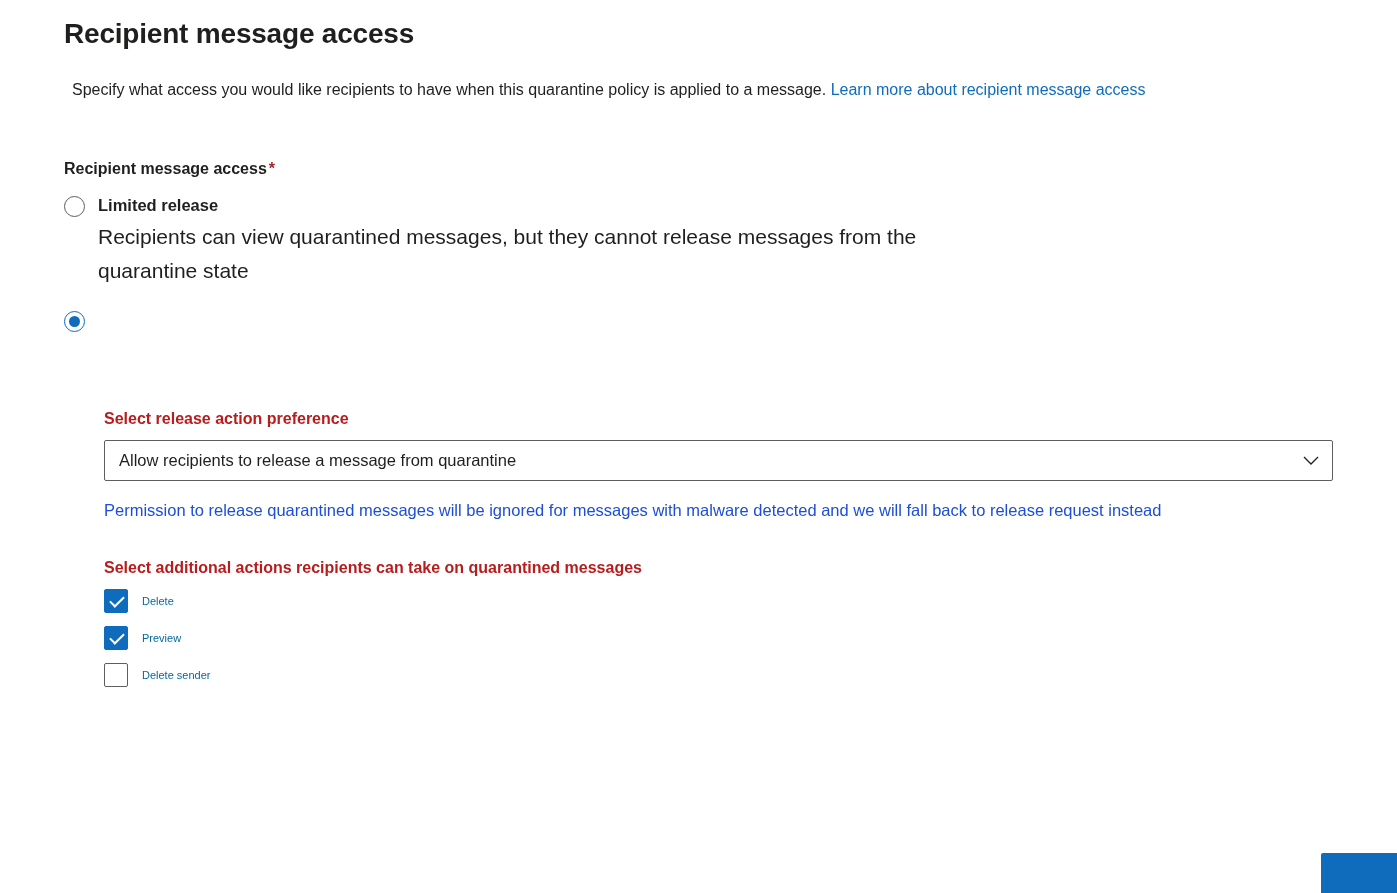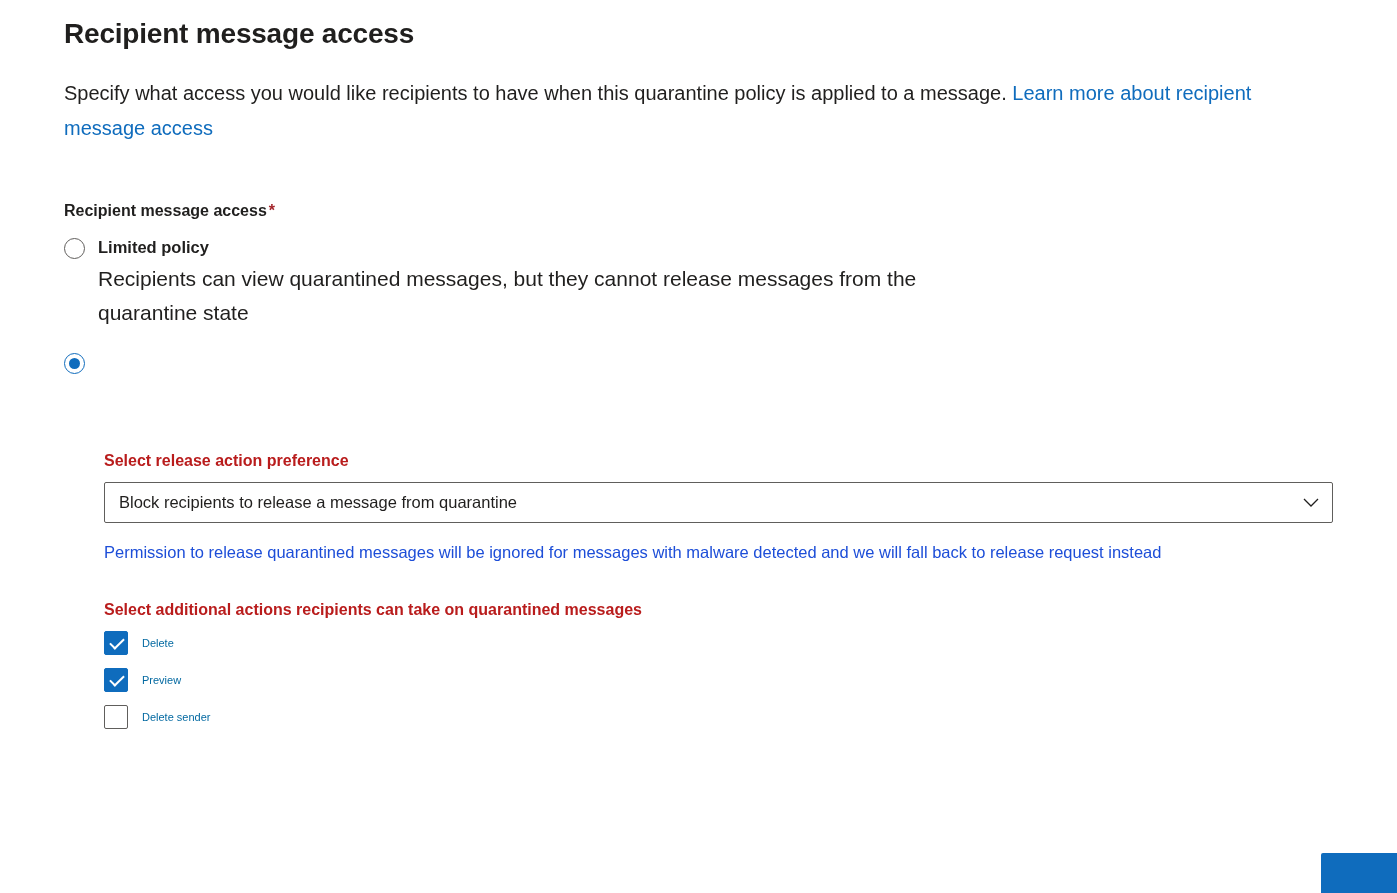--- a/index.html
+++ b/index.html
@@ -22,25 +22,25 @@
     height: 893px;
   }
   .page-title {
     font-size: 28px;
     font-weight: bold;
     color: #201f1e;
     margin: 0 0 26px 0;
     letter-spacing: -0.2px;
   }
   .intro {
-    font-size: 20px;
+    font-size: 16px;
     line-height: 1.75;
     color: #201f1e;
     max-width: 1275px;
-    margin: 0 0 56px 0;
+    margin: 0 0 56px 8px;
   }
   .link {
     color: #0f6cbd;
     text-decoration: none;
     cursor: pointer;
   }
 
   .field-label {
     font-size: 16px;
     font-weight: bold;
@@ -209,35 +209,35 @@
     <span>Specify what access you would like recipients to have when this quarantine policy is applied to a message. </span><a class="link" href="#">Learn more about recipient message access</a>
   </p>
 
   <div class="field-label">
     <span>Recipient message access</span><span class="req">*</span>
   </div>
 
   <div class="radio-row">
     <span class="radio"></span>
     <span class="radio-texts">
-      <span class="radio-title">Limited policy</span>
+      <span class="radio-title">Limited release</span>
       <div class="radio-desc">Recipients can view quarantined messages, but they cannot release messages from the quarantine state</div>
     </span>
   </div>
 
   <div class="radio-row">
     <span class="radio checked"></span>
   </div>
 
   <div class="advanced-block">
 
     <div class="sub-label">Select release action preference</div>
 
     <div class="select-wrap">
-      <div class="select-box" title="Select an option">Block recipients to release a message from quarantine</div>
+      <div class="select-box" title="Select an option">Allow recipients to release a message from quarantine</div>
       <span class="chevron">
         <svg width="16" height="10" viewBox="0 0 16 10" aria-hidden="true">
           <path d="M1 1 L8 8 L15 1" fill="none" stroke="#201f1e" stroke-width="1.3"></path>
         </svg>
       </span>
     </div>
 
     <div class="helper">Permission to release quarantined messages will be ignored for messages with malware detected and we will fall back to release request instead</div>
 
     <div class="sub-label">Select additional actions recipients can take on quarantined messages</div>

